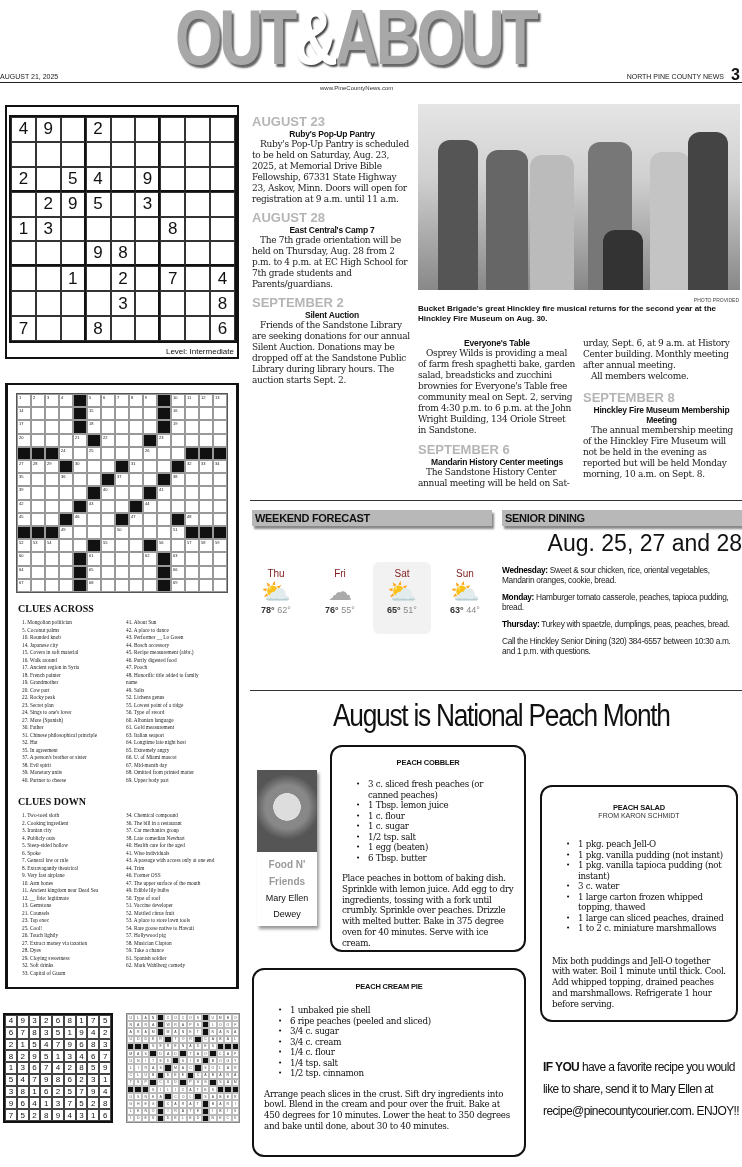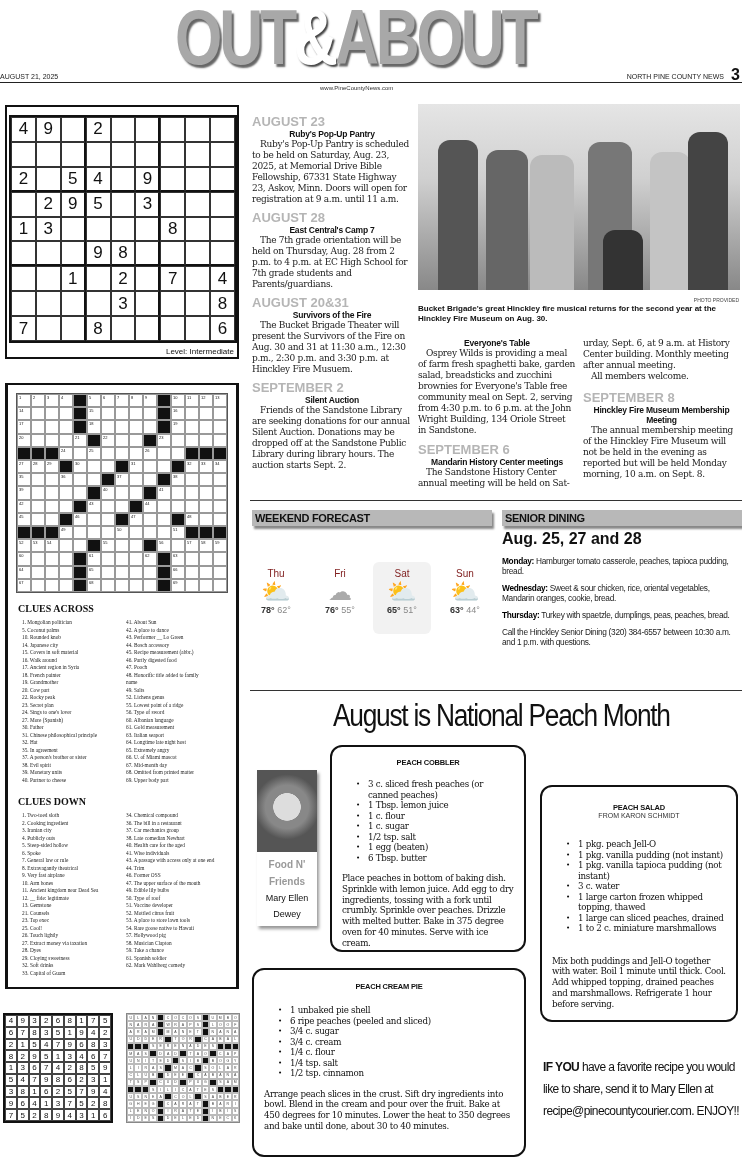--- a/index.html
+++ b/index.html
@@ -45,21 +45,21 @@
 .hr2{left:250px;top:500px;width:492px;height:1px;background:#333}
 
 .band{height:16px;background:#b8b8b8;box-shadow:2px 3px 2px #888;font-family:"Liberation Sans",sans-serif;font-weight:bold;font-size:11px;line-height:16px;padding-left:3px;letter-spacing:-0.3px}
 .fc-day{position:absolute;width:58px;height:72px;text-align:center;font-family:"Liberation Sans",sans-serif;border-radius:6px}
 .fc-day .d{font-size:10px;margin-top:6px;color:#7f1d1d}
 .fc-day .ic{font-size:24px;color:#aaa;line-height:26px}
 .fc-day .t{font-size:9px;color:#333}
 .fc-day .t span{color:#888}
 .fc-sel{background:#f2f2f2}
 
-.sd-dates{font-family:"Liberation Sans",sans-serif;font-weight:bold;font-size:16px;text-align:left}
+.sd-dates{font-family:"Liberation Sans",sans-serif;font-weight:normal;font-size:23px;text-align:right}
 .sd-item{font-family:"Liberation Sans",sans-serif;font-size:8.3px;line-height:10px;letter-spacing:-0.3px;color:#222;margin-bottom:7px}
 .sd-item b{color:#000}
 .hr3{left:250px;top:690px;width:492px;height:1px;background:#333}
 .big-title{left:333px;top:698px;font-family:"Liberation Sans",sans-serif;font-size:31px;letter-spacing:-1.5px;transform:scaleX(0.85);transform-origin:left;color:#111;white-space:nowrap}
 .card{position:absolute;border:2px solid #111;border-radius:12px;padding:6px 10px}
 .card h4{font-family:"Liberation Sans",sans-serif;font-size:7.5px;text-align:center;letter-spacing:-0.2px}
 .card .from{font-family:"Liberation Sans",sans-serif;font-size:7px;text-align:center;color:#333}
 .card ul{list-style:none;font-family:"DejaVu Serif",serif;font-size:8.7px;line-height:10.5px;letter-spacing:-0.3px;margin:0 0 10px 14px}
 .card li{position:relative;padding-left:12px}
 .card li:before{content:"•";position:absolute;left:0;font-size:7px}
@@ -812,25 +812,20 @@
     <div class="ev-date">AUGUST 23</div>
     <div class="ev-title">Ruby's Pop-Up Pantry</div>
     <div class="ev-body">Ruby's Pop-Up Pantry is scheduled to be held on Saturday, Aug. 23, 2025, at Memorial Drive Bible Fellowship, 67331 State Highway 23, Askov, Minn. Doors will open for registration at 9 a.m. until 11 a.m.</div>
   </div>
   <div style="margin-top:5px">
     <div class="ev-date">AUGUST 28</div>
     <div class="ev-title">East Central's Camp 7</div>
     <div class="ev-body">The 7th grade orientation will be held on Thursday, Aug. 28 from 2 p.m. to 4 p.m. at EC High School for 7th grade students and Parents/guardians.</div>
   </div>
   <div style="margin-top:5px">
-    <div class="ev-date">AUGUST 20&amp;31</div>
-    <div class="ev-title">Survivors of the Fire</div>
-    <div class="ev-body">The Bucket Brigade Theater will present the Survivors of the Fire on Aug. 30 and 31 at 11:30 a.m., 12:30 p.m., 2:30 p.m. and 3:30 p.m. at Hinckley Fire Musuem.</div>
-  </div>
-  <div style="margin-top:5px">
     <div class="ev-date">SEPTEMBER 2</div>
     <div class="ev-title">Silent Auction</div>
     <div class="ev-body">Friends of the Sandstone Library are seeking donations for our annual Silent Auction. Donations may be dropped off at the Sandstone Public Library during library hours. The auction starts Sept. 2.</div>
   </div>
 </div>
 
 <div class="abs photo">
   <div class="person" style="left:20px;width:40px;height:150px"></div>
   <div class="person" style="left:68px;width:42px;height:140px;background:#666"></div>
   <div class="person" style="left:112px;width:44px;height:135px;background:#bbb"></div>
@@ -885,22 +880,22 @@
 </div>
 <div class="fc-day" style="left:436px;top:562px">
   <div class="d">Sun</div>
   <div class="ic">⛅</div>
   <div class="t"><b>63°</b> <span>44°</span></div>
 </div>
 
 <div class="abs" style="left:502px;top:510px;width:240px">
   <div class="band">SENIOR DINING</div>
   <div class="sd-dates" style="margin:4px 0 8px">Aug. 25, 27 and 28</div>
+  <div class="sd-item"><b>Wednesday:</b> <span>Sweet &amp; sour chicken, rice, oriental vegetables, Mandarin oranges, cookie, bread.</span></div>
   <div class="sd-item"><b>Monday:</b> <span>Hamburger tomato casserole, peaches, tapioca pudding, bread.</span></div>
-  <div class="sd-item"><b>Wednesday:</b> <span>Sweet &amp; sour chicken, rice, oriental vegetables, Mandarin oranges, cookie, bread.</span></div>
   <div class="sd-item"><b>Thursday:</b> <span>Turkey with spaetzle, dumplings, peas, peaches, bread.</span></div>
   <div class="sd-item">Call the Hinckley Senior Dining (320) 384-6557 between 10:30 a.m. and 1 p.m. with questions.</div>
 </div>
 
 <div class="abs hr3"></div>
 
 <div class="abs big-title">August is National Peach Month</div>
 
 <div class="abs col-photo">
   <div class="face"></div>

